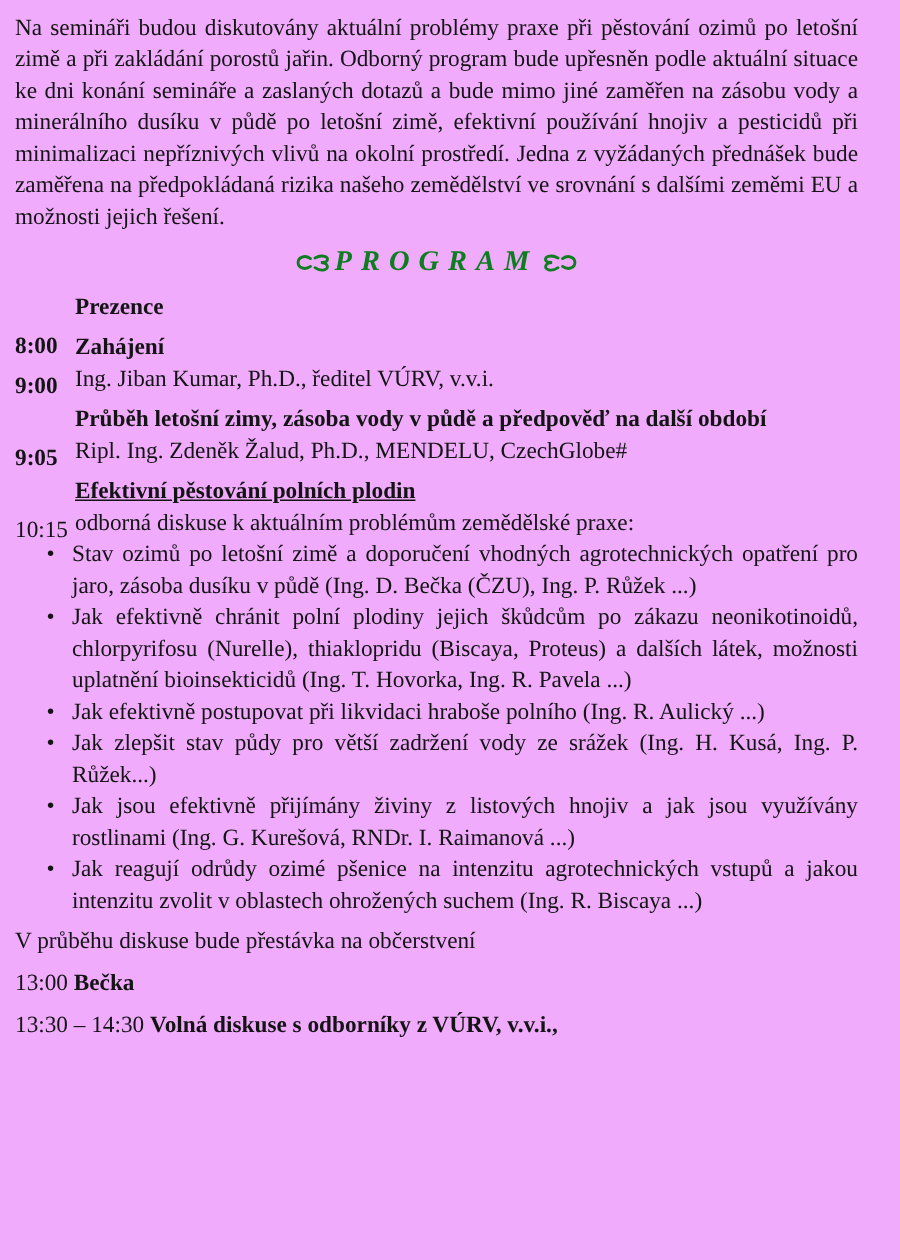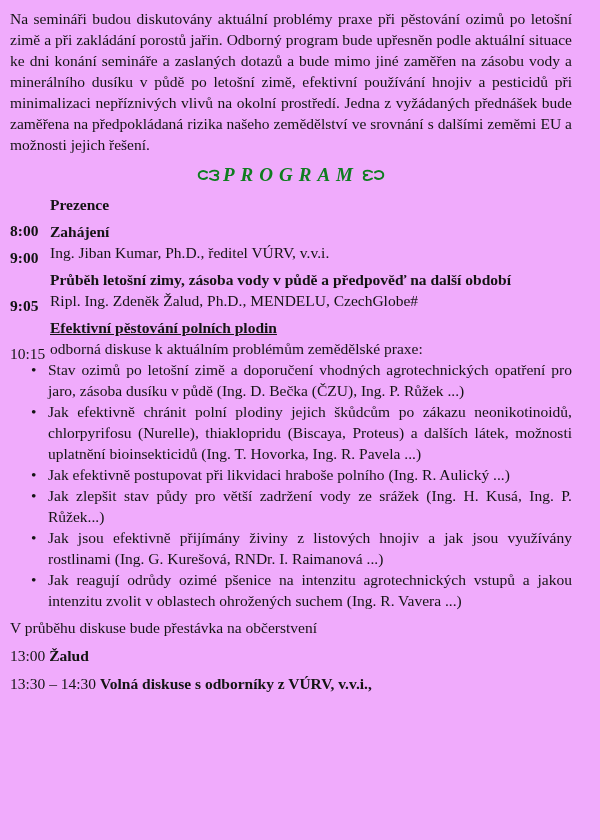--- a/index.html
+++ b/index.html
@@ -132,28 +132,28 @@
       <div>odborná diskuse k aktuálním problémům zemědělské praxe:</div>
     </div>
   </div>
 
   <ul class="bullets">
     <li>Stav ozimů po letošní zimě a doporučení vhodných agrotechnických opatření pro jaro, zásoba dusíku v půdě (Ing. D. Bečka (ČZU), Ing. P. Růžek ...)</li>
     <li>Jak efektivně chránit polní plodiny jejich škůdcům po zákazu neonikotinoidů, chlorpyrifosu (Nurelle), thiaklopridu (Biscaya, Proteus) a dalších látek, možnosti uplatnění bioinsekticidů (Ing. T. Hovorka, Ing. R. Pavela ...)</li>
     <li>Jak efektivně postupovat při likvidaci hraboše polního (Ing. R. Aulický ...)</li>
     <li>Jak zlepšit stav půdy pro větší zadržení vody ze srážek (Ing. H. Kusá, Ing. P. Růžek...)</li>
     <li>Jak jsou efektivně přijímány živiny z listových hnojiv a jak jsou využívány rostlinami (Ing. G. Kurešová, RNDr. I. Raimanová ...)</li>
-    <li>Jak reagují odrůdy ozimé pšenice na intenzitu agrotechnických vstupů a jakou intenzitu zvolit v oblastech ohrožených suchem (Ing. R. Vavera ...)</li>
+    <li>Jak reagují odrůdy ozimé pšenice na intenzitu agrotechnických vstupů a jakou intenzitu zvolit v oblastech ohrožených suchem (Ing. R. Biscaya ...)</li>
   </ul>
 
   <p class="note">V průběhu diskuse bude přestávka na občerstvení</p>
 
   <p class="time-line">
     <span>13:00</span>
-    <span class="bold">Žalud</span>
+    <span class="bold">Bečka</span>
   </p>
 
   <p class="time-line">
     <span>13:30 – 14:30</span>
     <span class="bold">Volná diskuse s odborníky z VÚRV, v.v.i.,</span>
   </p>
 
 </div>
 
 </body></html>

